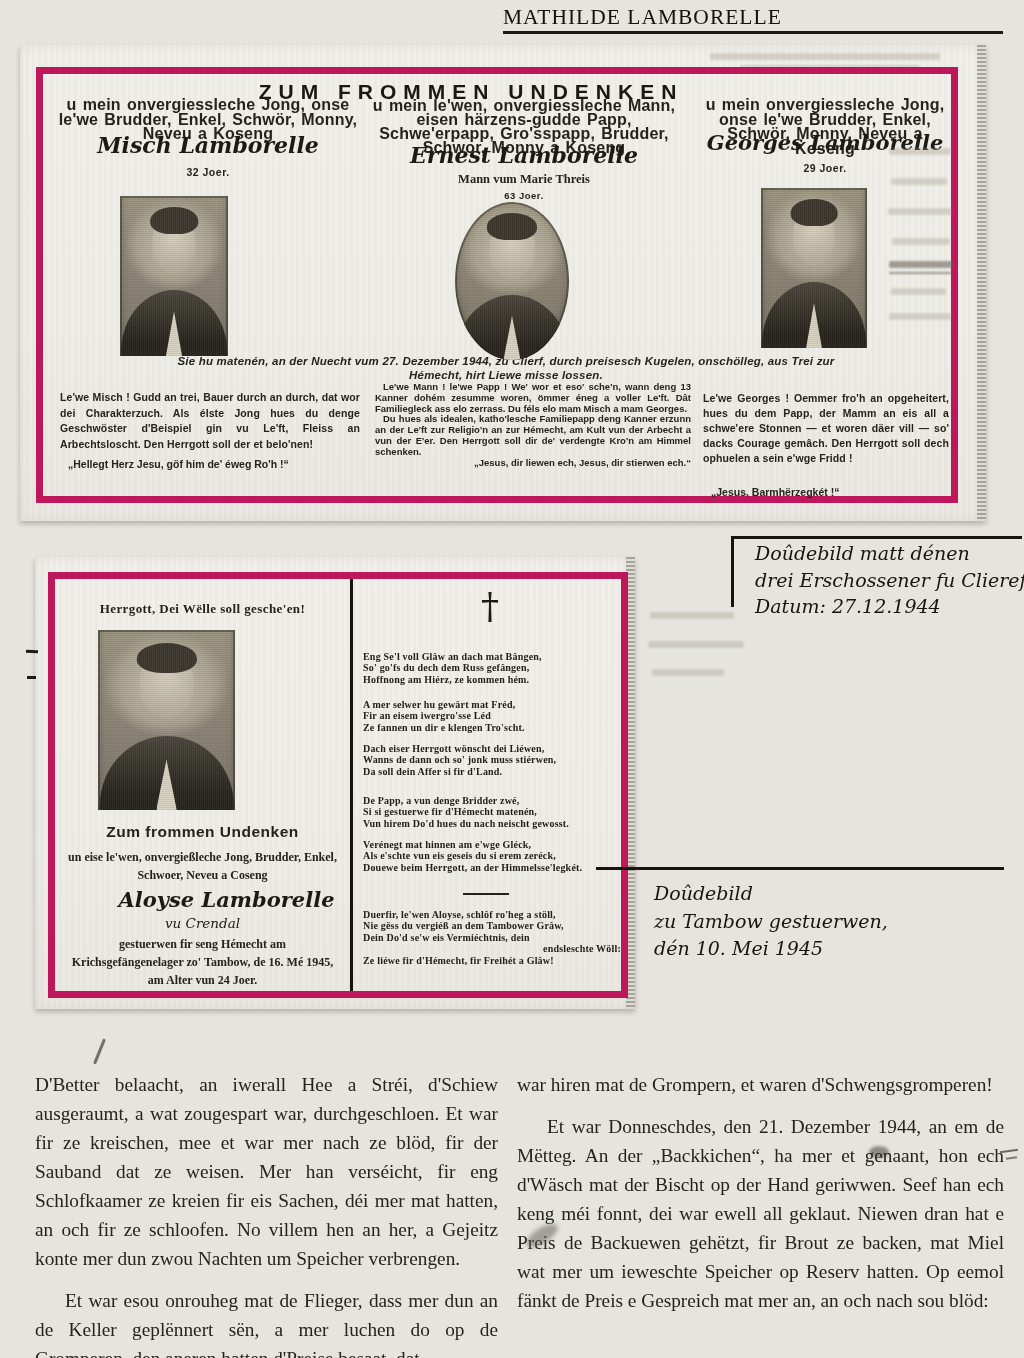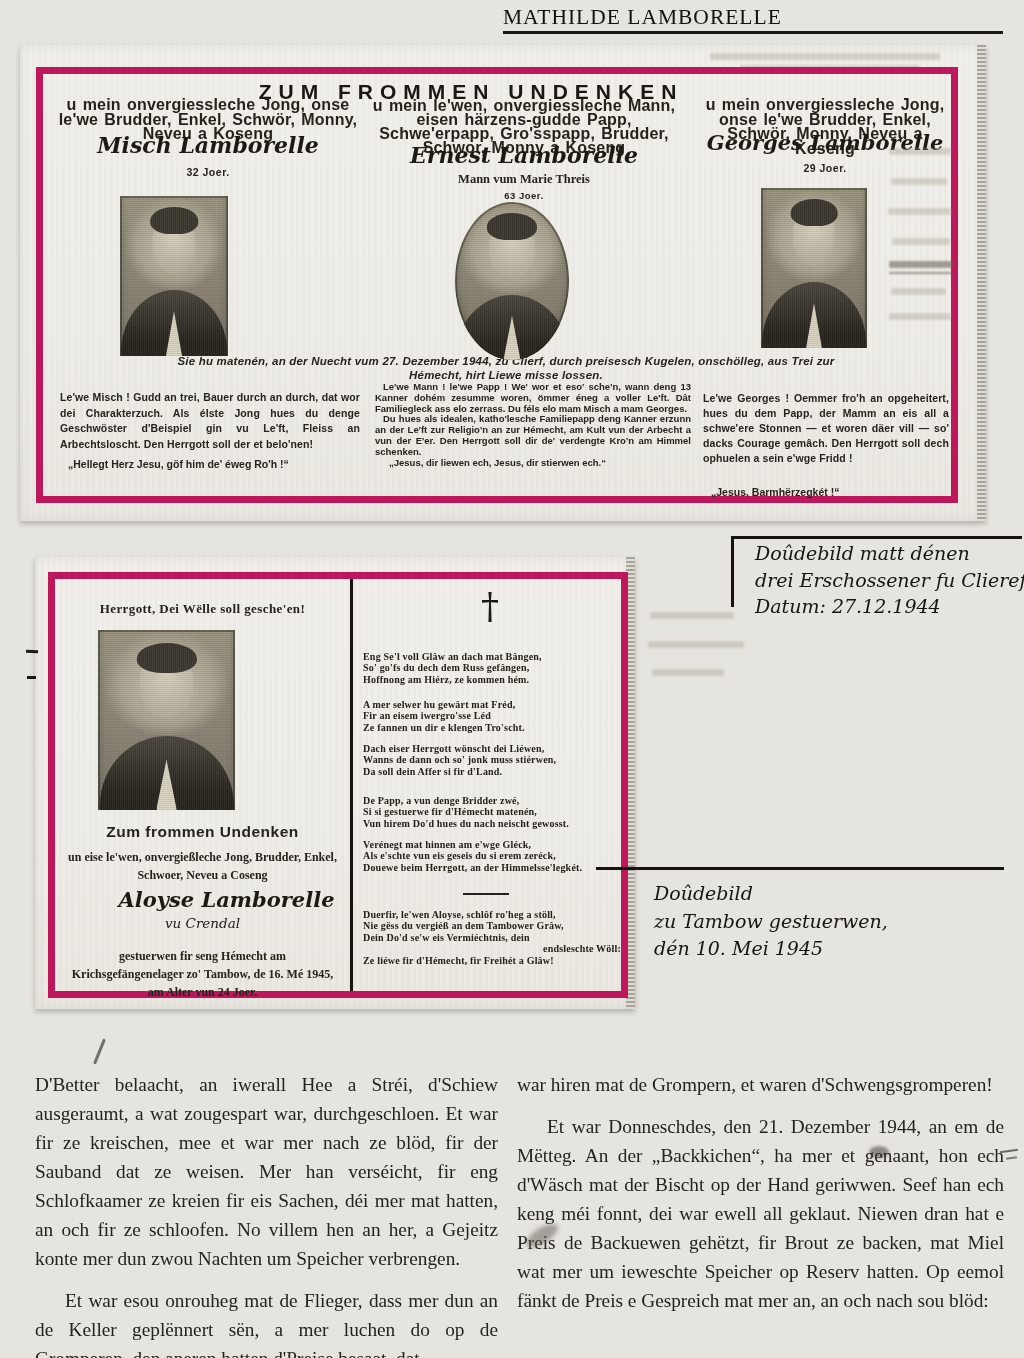--- a/index.html
+++ b/index.html
@@ -89,21 +89,21 @@
     <div class="abs card-sans age" style="left:322px;top:116px;width:318px;font-size:9.5px;">63 Joer.</div>
     <div class="portrait" style="left:412px;top:128px;width:114px;height:158px;border-radius:50%;">
       <div class="face"></div>
         <div class="shirt"></div>
         <div class="ht"></div>
     </div>
     <div class="abs card-sans note" style="left:120px;top:280px;width:686px;">Sie hu matenén, an der Nuecht vum 27. Dezember 1944, zu Clierf, durch preisesch Kugelen, onschölleg, aus Trei zur Hémecht, hirt Liewe misse lossen.</div>
     <div class="abs card-sans smalltext" style="left:332px;top:308px;width:316px;">
       <p style="text-indent:8px;">Le'we Mann ! le'we Papp ! We' wor et eso' sche'n, wann deng 13 Kanner dohém zesumme woren, ömmer éneg a voller Le'ft. Dât Familiegleck ass elo zerrass. Du féls elo mam Misch a mam Georges.</p>
       <p style="text-indent:8px;">Du hues als idealen, katho'lesche Familiepapp deng Kanner erzunn an der Le'ft zur Religio'n an zur Hémecht, am Kult vun der Arbecht a vun der E'er. Den Herrgott soll dir de' verdengte Kro'n am Himmel schenken.</p>
-      <p style="text-indent:14px;text-align:left;">„Jesus, dir liewen ech, Jesus, dir stierwen ech.“</p>
+      <p style="text-indent:14px;text-align:right;">„Jesus, dir liewen ech, Jesus, dir stierwen ech.“</p>
     </div>
 
     <div class="abs card-sans intro" style="left:658px;top:24px;width:248px;">u mein onvergiessleche Jong, onse le'we Brudder, Enkel, Schwör, Monny, Neveu a Koseng</div>
     <div class="abs scriptname" style="left:658px;top:56px;width:248px;font-size:21px;">Georges Lamborelle</div>
     <div class="abs card-sans age" style="left:658px;top:88px;width:248px;">29 Joer.</div>
     <div class="portrait" style="left:718px;top:114px;width:106px;height:160px;">
       <div class="face"></div>
         <div class="shirt"></div>
         <div class="ht"></div>
     </div>
@@ -146,21 +146,21 @@
     <div class="abs serifb" style="left:0;top:22px;width:295px;text-align:center;font-size:13px;letter-spacing:.4px;">Herrgott, Dei Wëlle soll gesche'en!</div>
     <div class="portrait" style="left:43px;top:51px;width:137px;height:180px;">
       <div class="face"></div>
         <div class="shirt"></div>
         <div class="ht"></div>
     </div>
     <div class="abs card-sans" style="left:0;top:244px;width:295px;text-align:center;font-size:15.5px;letter-spacing:.5px;">Zum frommen Undenken</div>
     <div class="abs serifb" style="left:8px;top:270px;width:279px;text-align:center;font-size:12px;line-height:17.5px;">un eise le'wen, onvergießleche Jong, Brudder, Enkel, Schwoer, Neveu a Coseng</div>
     <div class="abs scriptname" style="left:0;top:308px;width:343px;font-size:21px;">Aloyse Lamborelle</div>
     <div class="abs scriptname" style="left:0;top:336px;width:295px;font-size:13.5px;font-weight:400;">vu Crendal</div>
-    <div class="abs serifb" style="left:8px;top:368px;width:279px;text-align:center;font-size:12px;line-height:18px;">gestuerwen fir seng Hémecht am Krichsgefängenelager zo' Tambow, de 16. Mé 1945, am Alter vun 24 Joer.</div>
+    <div class="abs serifb" style="left:8px;top:356px;width:279px;text-align:center;font-size:12px;line-height:18px;">gestuerwen fir seng Hémecht am Krichsgefängenelager zo' Tambow, de 16. Mé 1945, am Alter vun 24 Joer.</div>
 
     <div class="abs" style="left:298px;top:6px;width:274px;text-align:center;font-size:36px;font-family:'DejaVu Serif',serif;color:#1b1914;">†</div>
 
     <div class="abs" style="left:308px;top:72px;">
       <div class="stz">Eng Se'l voll Glâw an dach mat Bângen,</div>
       <div class="stz">So' go'fs du dech dem Russ gefângen,</div>
       <div class="stz">Hoffnong am Hiérz, ze kommen hém.</div>
     </div>
     <div class="abs" style="left:308px;top:120px;">
       <div class="stz">A mer selwer hu gewârt mat Fréd,</div>

